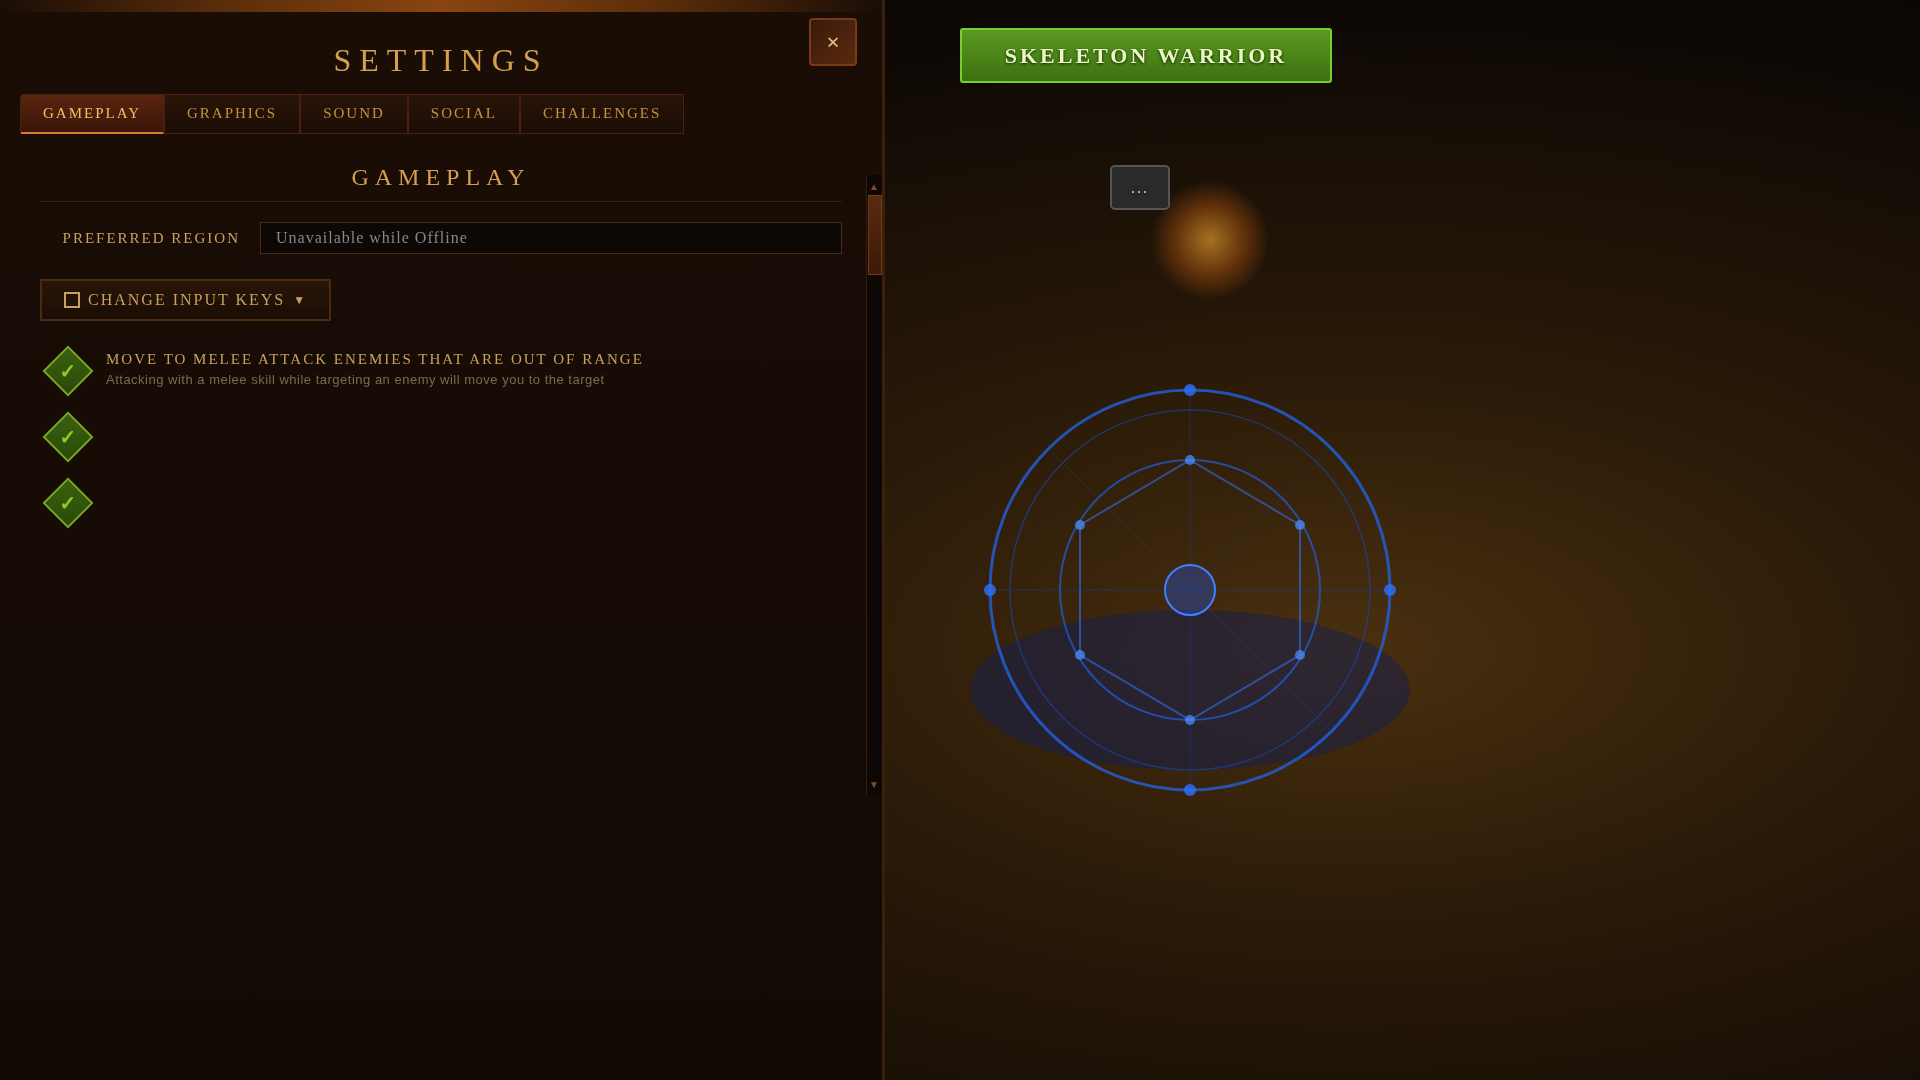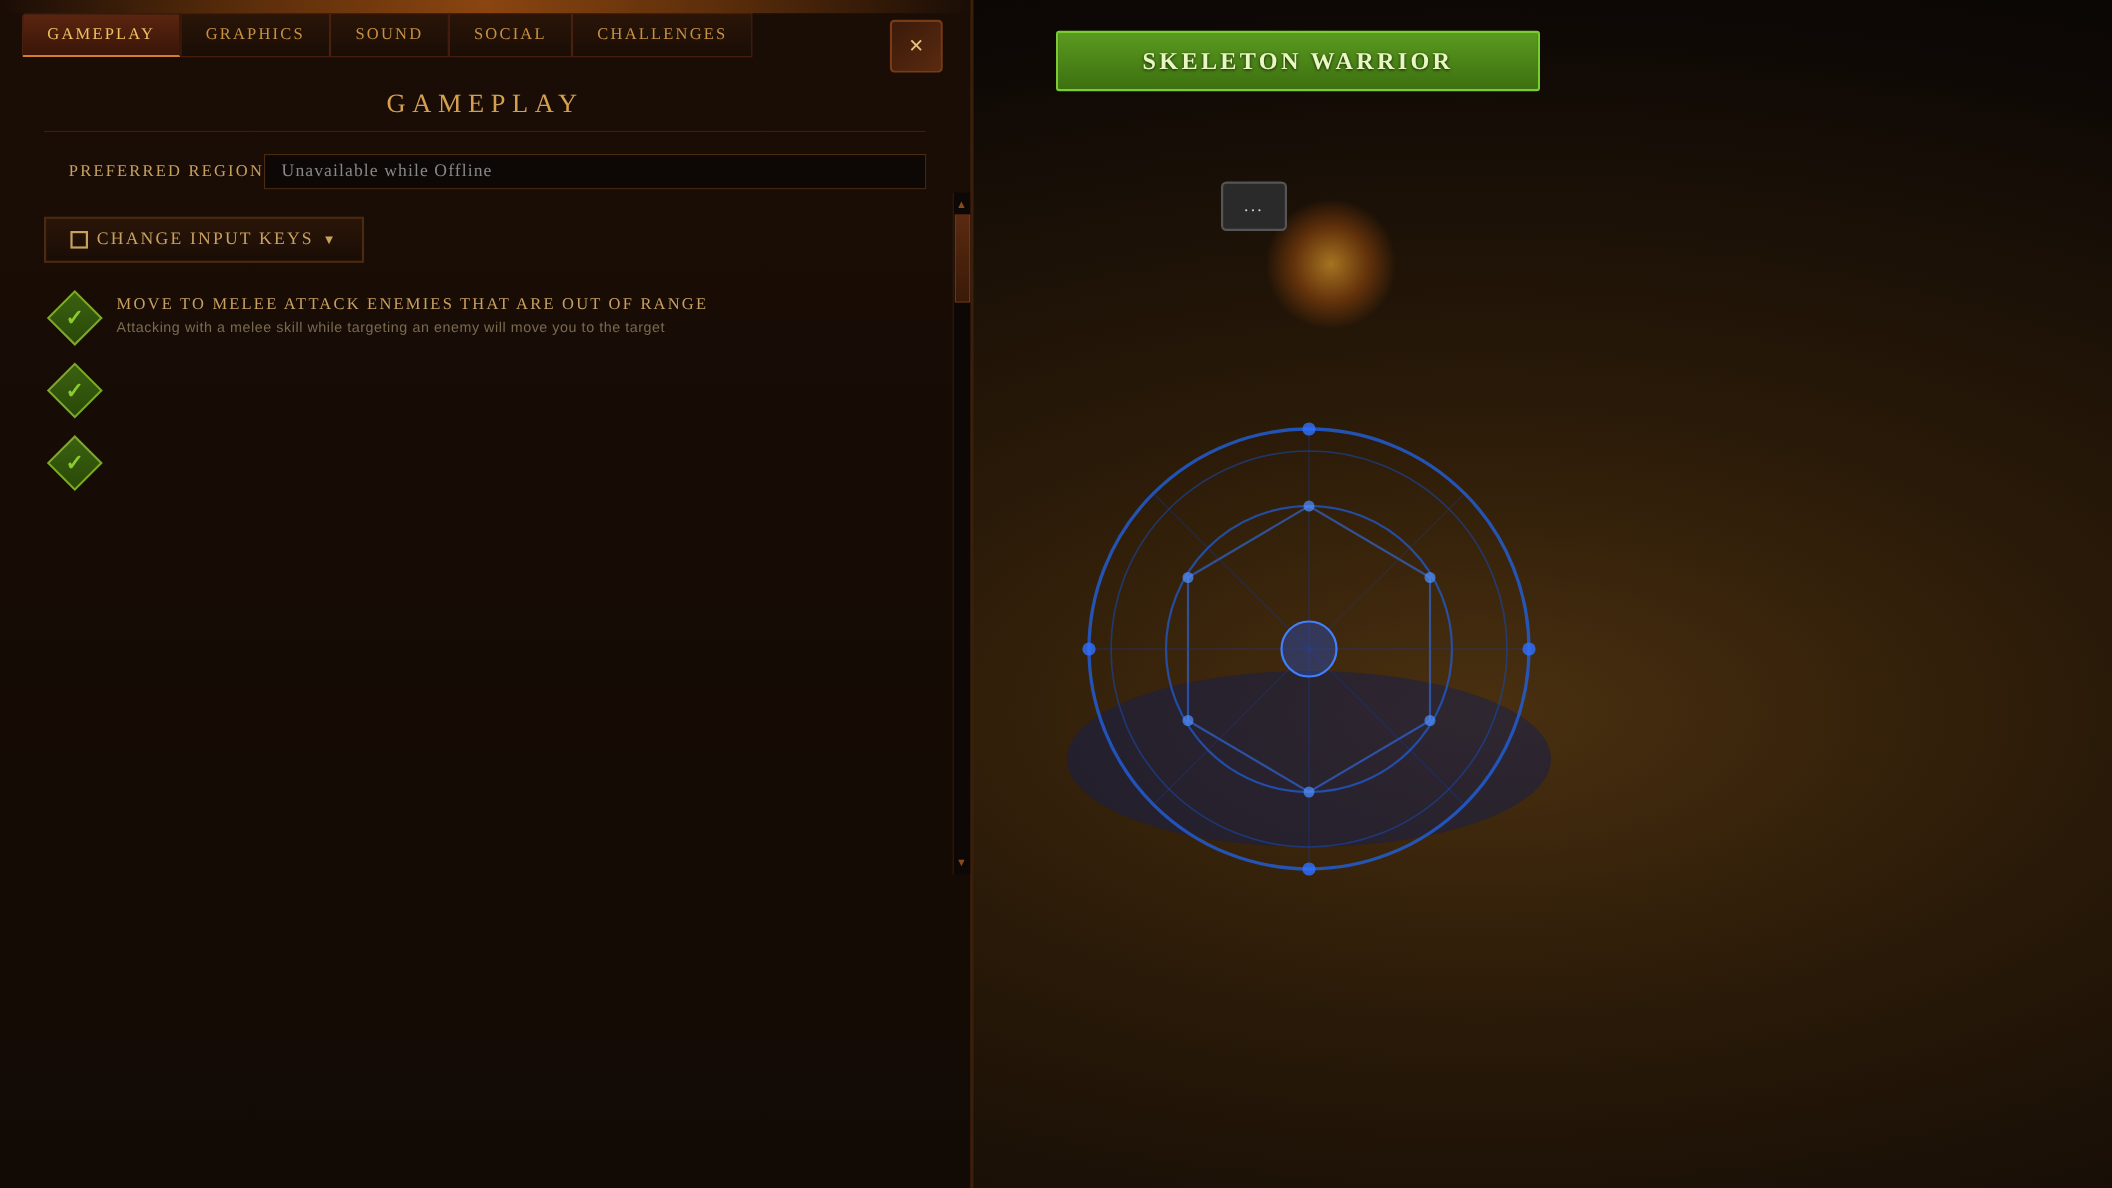--- a/index.html
+++ b/index.html
@@ -43,21 +43,21 @@
       background: radial-gradient(ellipse, rgba(255,180,50,0.6) 0%, rgba(255,120,20,0.3) 40%, transparent 70%);
       border-radius: 50%;
       z-index: 2;
     }
 
     
     .skeleton-warrior-bar {
       position: absolute;
       top: 28px;
       left: 960px;
-      width: 440px;
+      width: 372px;
       height: 55px;
       background: linear-gradient(to bottom, #5a9a20, #3d7010);
       border: 2px solid #7acc30;
       border-radius: 3px;
       display: flex;
       align-items: center;
       justify-content: center;
       z-index: 10;
     }
 
@@ -210,20 +210,21 @@
       margin-bottom: 20px;
       border-bottom: 1px solid #3a1f0a;
       padding-bottom: 10px;
     }
 
     
     .setting-row {
       display: flex;
       align-items: center;
       margin-bottom: 25px;
+      gap: 20px;
     }
 
     .setting-label {
       color: #c8a060;
       font-size: 15px;
       letter-spacing: 2px;
       text-transform: uppercase;
       min-width: 200px;
       text-align: right;
       font-family: 'Georgia', serif;
@@ -422,20 +423,21 @@
   <span class="chat-dots">...</span>
 </div>
 
 <div class="settings-panel">
   <div class="panel-top-deco"></div>
 
   <div class="close-btn">
     <span class="close-x">×</span>
   </div>
 
+  <div class="settings-title">SETTINGS</div>
 
   <div class="tab-bar">
     <div class="tab active">
       <span>GAMEPLAY</span>
     </div>
     <div class="tab">
       <span>GRAPHICS</span>
     </div>
     <div class="tab">
       <span>SOUND</span>

